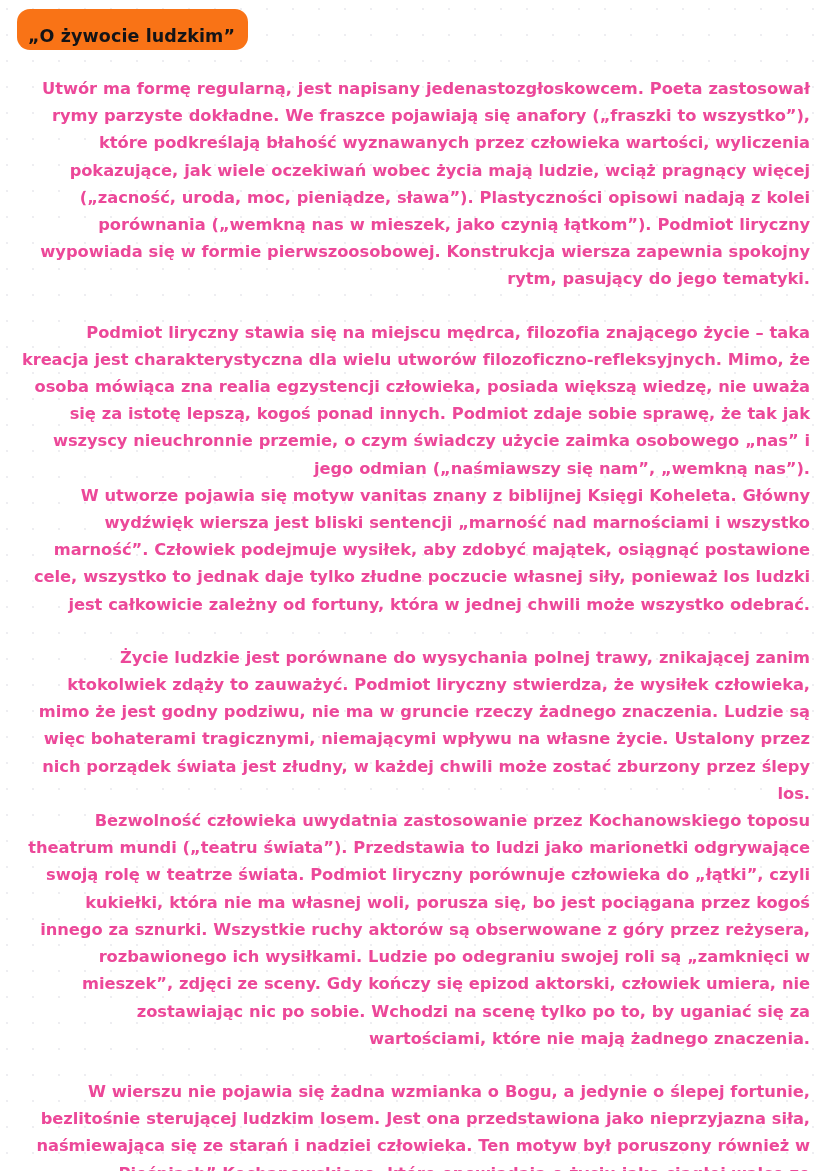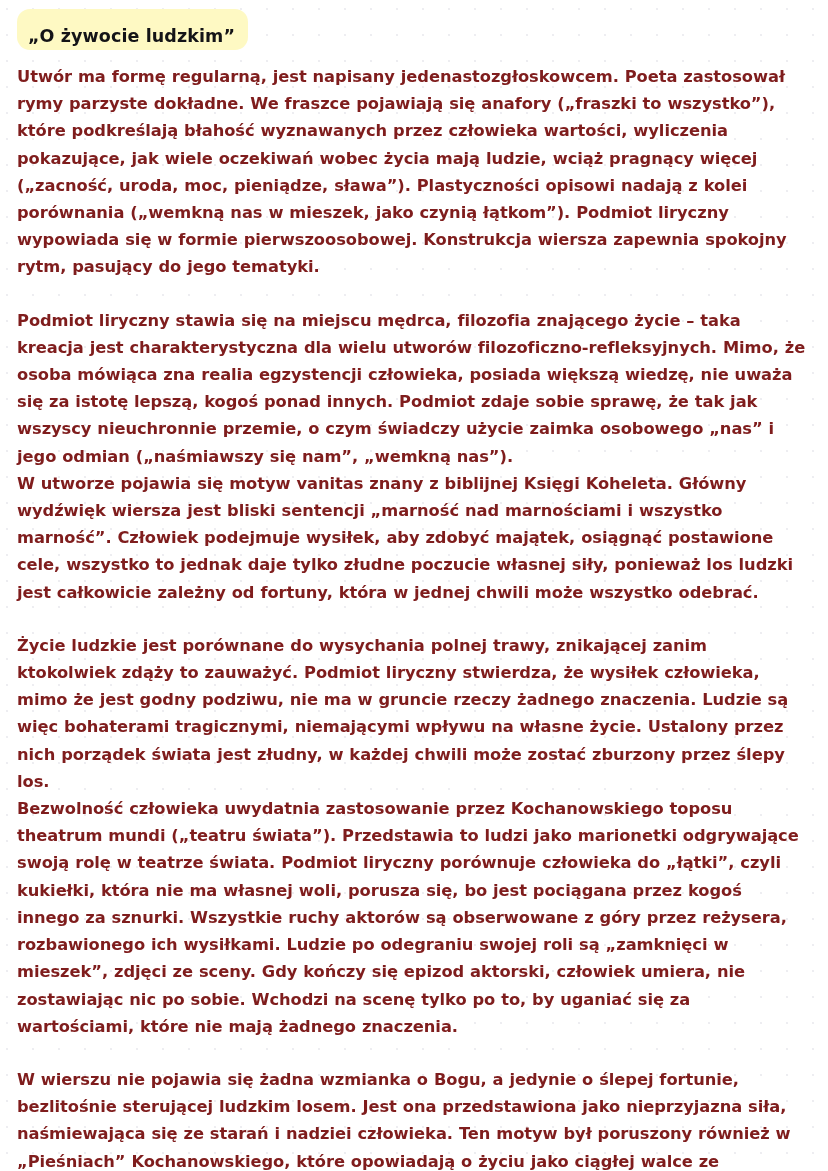--- a/index.html
+++ b/index.html
@@ -36,21 +36,21 @@
     position: absolute;
     left: 17px;
     top: 16px;
     height: 26px;
     display: flex;
     align-items: center;
   }
 
   .title-highlight {
     display: inline-block;
-    background-color: #fef9c3;
+    background-color: #f97316;
     border-radius: 13px;
     padding: 17px 13px 4px 11px;
     font-size: 17.5px;
     font-weight: 600;
     letter-spacing: 0.1px;
     line-height: 20px;
     color: #141417;
     white-space: nowrap;
   }
 
@@ -61,23 +61,23 @@
     top: 63px;
     width: 793px;
   }
 
   .para-block {
     font-size: 16.3px;
     line-height: 27.2px;
     font-weight: 600;
     letter-spacing: -0.05px;
     word-spacing: 0.3px;
-    color: #7f1d1d;
-    text-align: left;
-    margin: 0 0 26px 0;
+    color: #ec4899;
+    text-align: right;
+    margin: 12px 0 26px 0;
   }
 
   .para-block:last-child {
     margin-bottom: 0;
   }
 
   
   .para-line {
     display: block;
     margin: 0;

